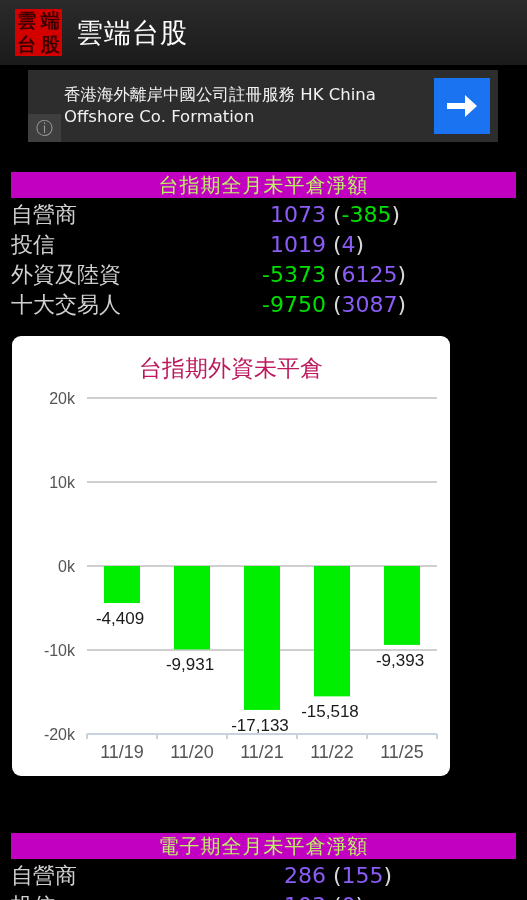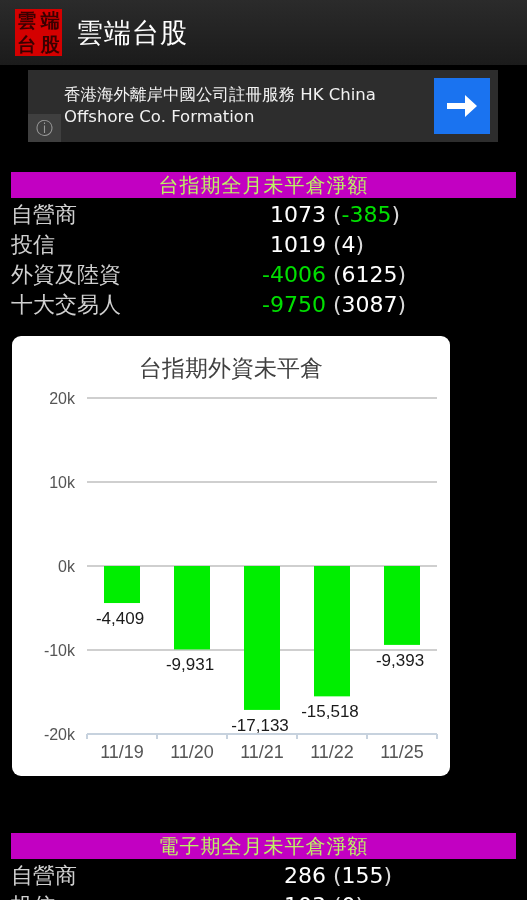--- a/index.html
+++ b/index.html
@@ -129,42 +129,42 @@
     width: 120px;
     flex: none;
     text-align: right;
     white-space: nowrap;
   }
   .row-change-box {
     padding-left: 7px;
     color: #d8d8d8;
     white-space: nowrap;
   }
-  .up   { color: #ffffff; }
+  .up   { color: #8b5cf6; }
   .down { color: #00e000; }
   .paren { color: #d8d8d8; }
 
   #section-top { position: absolute; left: 0; right: 0; top: 172px; }
   #section-bottom { position: absolute; left: 0; right: 0; top: 833px; }
 
   
   .chart-card {
     position: absolute;
     left: 12px;
     top: 336px;
     width: 438px;
     height: 440px;
     background: #ffffff;
     border-radius: 9px;
     box-sizing: border-box;
     overflow: hidden;
   }
   .chart-title {
     text-align: center;
-    color: #404040;
+    color: #be185d;
     font-size: 23px;
     margin-top: 17px;
     font-family: "DejaVu Sans", sans-serif;
   }
   .chart-plot {
     position: absolute;
     left: 0; top: 0;
     width: 348px;
     height: 440px;
   }
@@ -202,21 +202,21 @@
         <div class="row-value-box"><span class="up">1073</span></div>
         <div class="row-change-box"><span class="paren">(</span><span class="down">-385</span><span class="paren">)</span></div>
       </div>
       <div class="row">
         <div class="row-label">投信</div>
         <div class="row-value-box"><span class="up">1019</span></div>
         <div class="row-change-box"><span class="paren">(</span><span class="up">4</span><span class="paren">)</span></div>
       </div>
       <div class="row">
         <div class="row-label">外資及陸資</div>
-        <div class="row-value-box"><span class="down">-4006</span></div>
+        <div class="row-value-box"><span class="down">-5373</span></div>
         <div class="row-change-box"><span class="paren">(</span><span class="up">6125</span><span class="paren">)</span></div>
       </div>
       <div class="row">
         <div class="row-label">十大交易人</div>
         <div class="row-value-box"><span class="down">-9750</span></div>
         <div class="row-change-box"><span class="paren">(</span><span class="up">3087</span><span class="paren">)</span></div>
       </div>
     </div>
   </div>
 </div>

